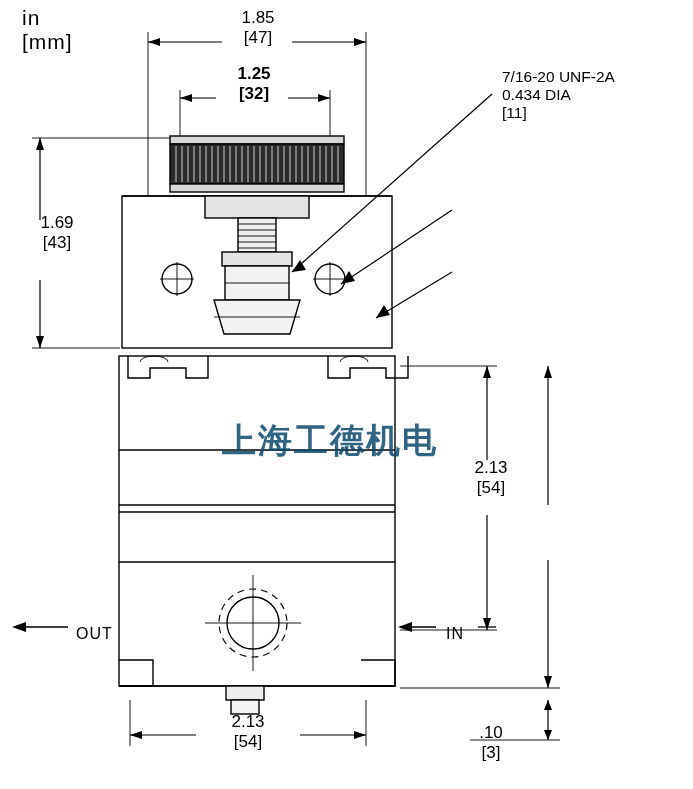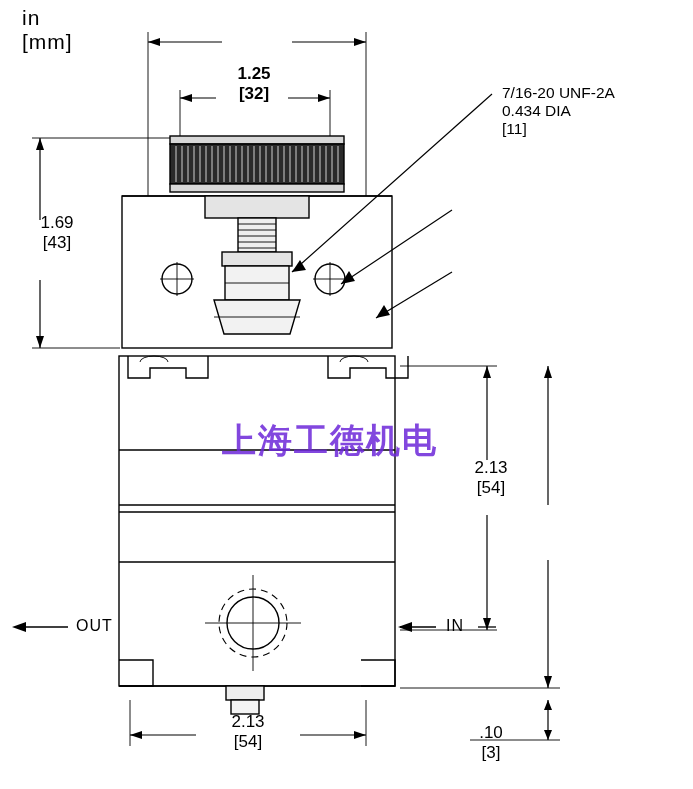--- a/index.html
+++ b/index.html
@@ -4,23 +4,23 @@
 <style>
   html,body{margin:0;padding:0;background:#ffffff;}
   body{width:693px;height:789px;position:relative;overflow:hidden;
        font-family:"Liberation Sans", sans-serif;color:#000;}
   #stage{position:absolute;left:0;top:0;width:693px;height:595px;}
   svg#drawing{position:absolute;left:0;top:0;width:693px;height:789px;}
   .txt{position:absolute;white-space:pre;line-height:1.15;}
   .unit{font-size:21px;letter-spacing:1px;}
   .dim{font-size:17px;text-align:center;}
   .note{font-size:15.5px;}
-  .lbl{font-size:16px;letter-spacing:1px;}
+  .lbl{font-size:16px;letter-spacing:1px;margin-top:8px;}
   .wm{position:absolute;font-family:"DejaVu Sans", sans-serif;font-weight:bold;
-      font-size:34px;color:#6d28d9;opacity:.85;letter-spacing:2px;}
+      font-size:34px;color:#0c4a6e;opacity:.85;letter-spacing:2px;}
 </style>
 </head>
 <body>
 
 <div id="stage">
 
   <svg id="drawing" viewBox="0 0 693 789">
     <g stroke="#000" fill="none" stroke-width="1.4" shape-rendering="geometricPrecision">
 
       <g stroke-width="1.2">
@@ -195,32 +195,34 @@
         <line x1="376" y1="318" x2="452" y2="272"></line>
         <path d="M376 318 l14 -3 l-6 -10 z" fill="#000" stroke="none"></path>
       </g>
 
     </g>
   </svg>
 
   <div class="txt unit" style="left:22px;top:6px;">in
 [mm]</div>
 
+  <div class="txt dim" style="left:216px;top:8px;width:84px;">1.85
+[47]</div>
   <div class="txt dim" style="left:212px;top:64px;width:84px;font-weight:bold;">1.25
 [32]</div>
   <div class="txt dim" style="left:24px;top:213px;width:66px;">1.69
 [43]</div>
   <div class="txt dim" style="left:460px;top:458px;width:62px;">2.13
 [54]</div>
   <div class="txt dim" style="left:206px;top:712px;width:84px;">2.13
 [54]</div>
   <div class="txt dim" style="left:466px;top:723px;width:50px;">.10
 [3]</div>
 
-  <div class="txt note" style="left:502px;top:84px;">7/16-20 UNF-2A
+  <div class="txt note" style="left:502px;top:68px;">7/16-20 UNF-2A
 0.434 DIA
 [11]</div>
 
   <div class="txt lbl" style="left:76px;top:617px;">OUT</div>
   <div class="txt lbl" style="left:446px;top:617px;">IN</div>
 
   <div class="wm" style="left:222px;top:418px;">上海工德机电</div>
 
 </div>
 

